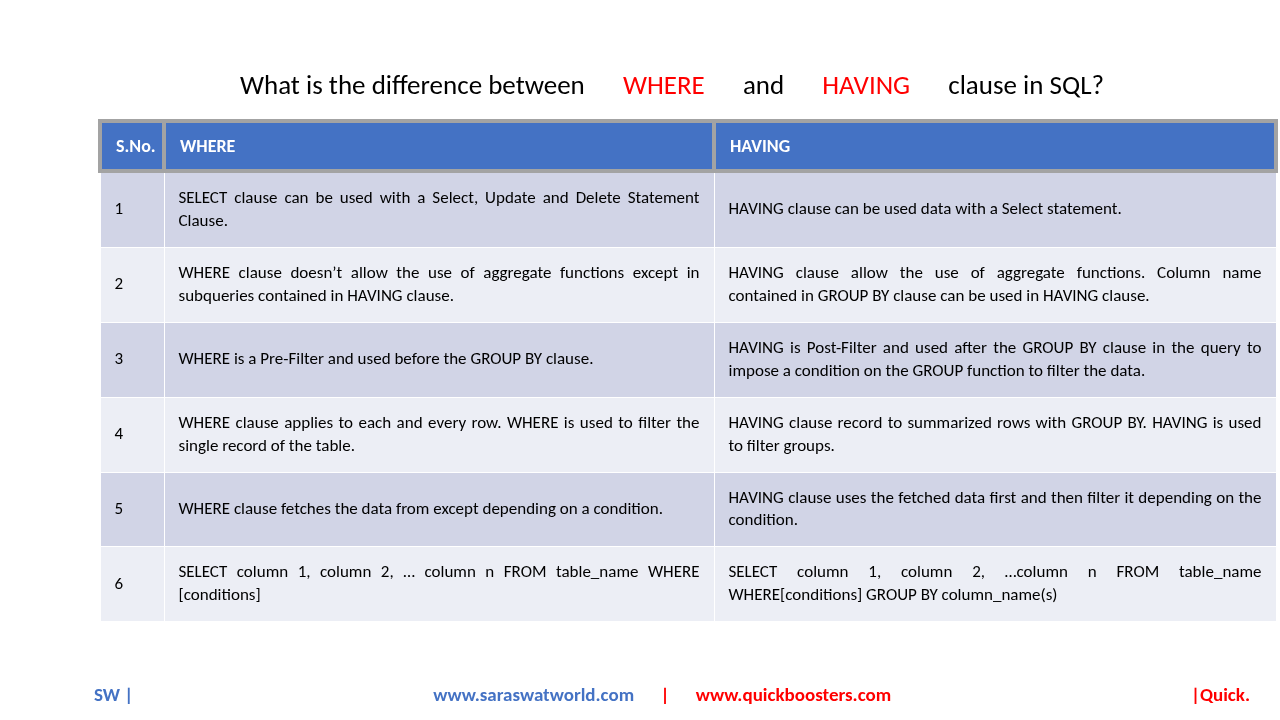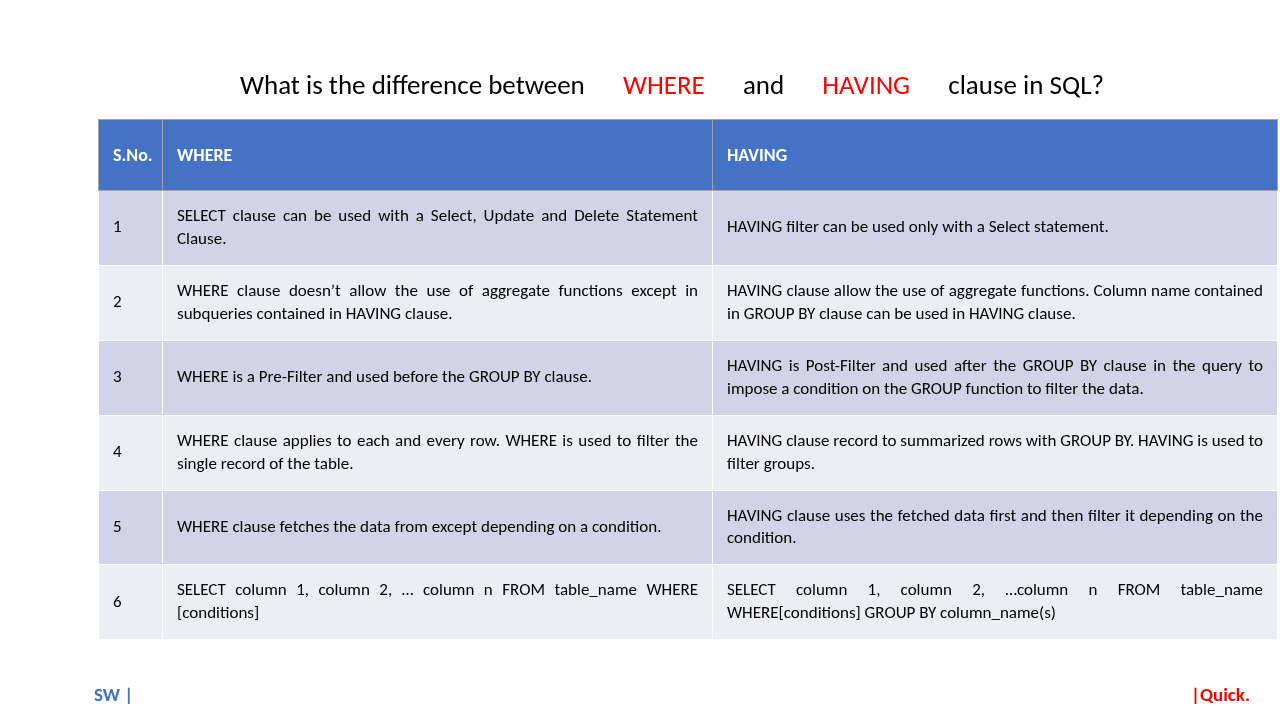--- a/index.html
+++ b/index.html
@@ -21,24 +21,24 @@
   .title .kw { font-weight: 400; }
   table {
     width: 100%;
     border-collapse: collapse;
     table-layout: fixed;
   }
   thead th {
     background: #4472c4;
     color: #ffffff;
     text-align: left;
-    padding: 24px 14px;
+    padding: 12px 14px;
     font-weight: 700;
     font-size: 18px;
-    border: 1px solid #a3a3a3;
+    border: 4px solid #a3a3a3;
   }
   thead th:first-child { width: 64px; }
   thead th:nth-child(2) { width: 550px; }
   tbody td {
     padding: 14px 14px;
     font-size: 17px;
     line-height: 1.35;
     color: #000;
     border: 1px solid #ffffff;
     vertical-align: middle;
@@ -76,21 +76,21 @@
     <tr>
       <th>S.No.</th>
       <th>WHERE</th>
       <th>HAVING</th>
     </tr>
   </thead>
   <tbody id="tbody">
       <tr>
         <td>1</td>
         <td>SELECT clause can be used with a Select, Update and Delete Statement Clause.</td>
-        <td>HAVING filter can be used only with a Select statement.</td>
+        <td>HAVING clause can be used data with a Select statement.</td>
       </tr>
       <tr>
         <td>2</td>
         <td>WHERE clause doesn’t allow the use of aggregate functions except in subqueries contained in HAVING clause.</td>
         <td>HAVING clause allow the use of aggregate functions. Column name contained in GROUP BY clause can be used in HAVING clause.</td>
       </tr>
       <tr>
         <td>3</td>
         <td>WHERE is a Pre-Filter and used before the GROUP BY clause.</td>
         <td>HAVING is Post-Filter and used after the GROUP BY clause in the query to impose a condition on the GROUP function to filter the data.</td>
@@ -108,14 +108,17 @@
       <tr>
         <td>6</td>
         <td>SELECT column 1, column 2, … column n FROM table_name  WHERE [conditions]</td>
         <td>SELECT column 1, column 2, …column n FROM table_name WHERE[conditions]  GROUP BY column_name(s)</td>
       </tr>
     </tbody>
 </table>
 
 <div class="footer">
   <span class="left">SW |</span>
+  <span>
+    <span class="mid1">www.saraswatworld.com</span><span class="sep"> | </span><span class="mid2">www.quickboosters.com</span>
+  </span>
   <span class="right">|Quick.</span>
 </div>
 
 </body></html>

